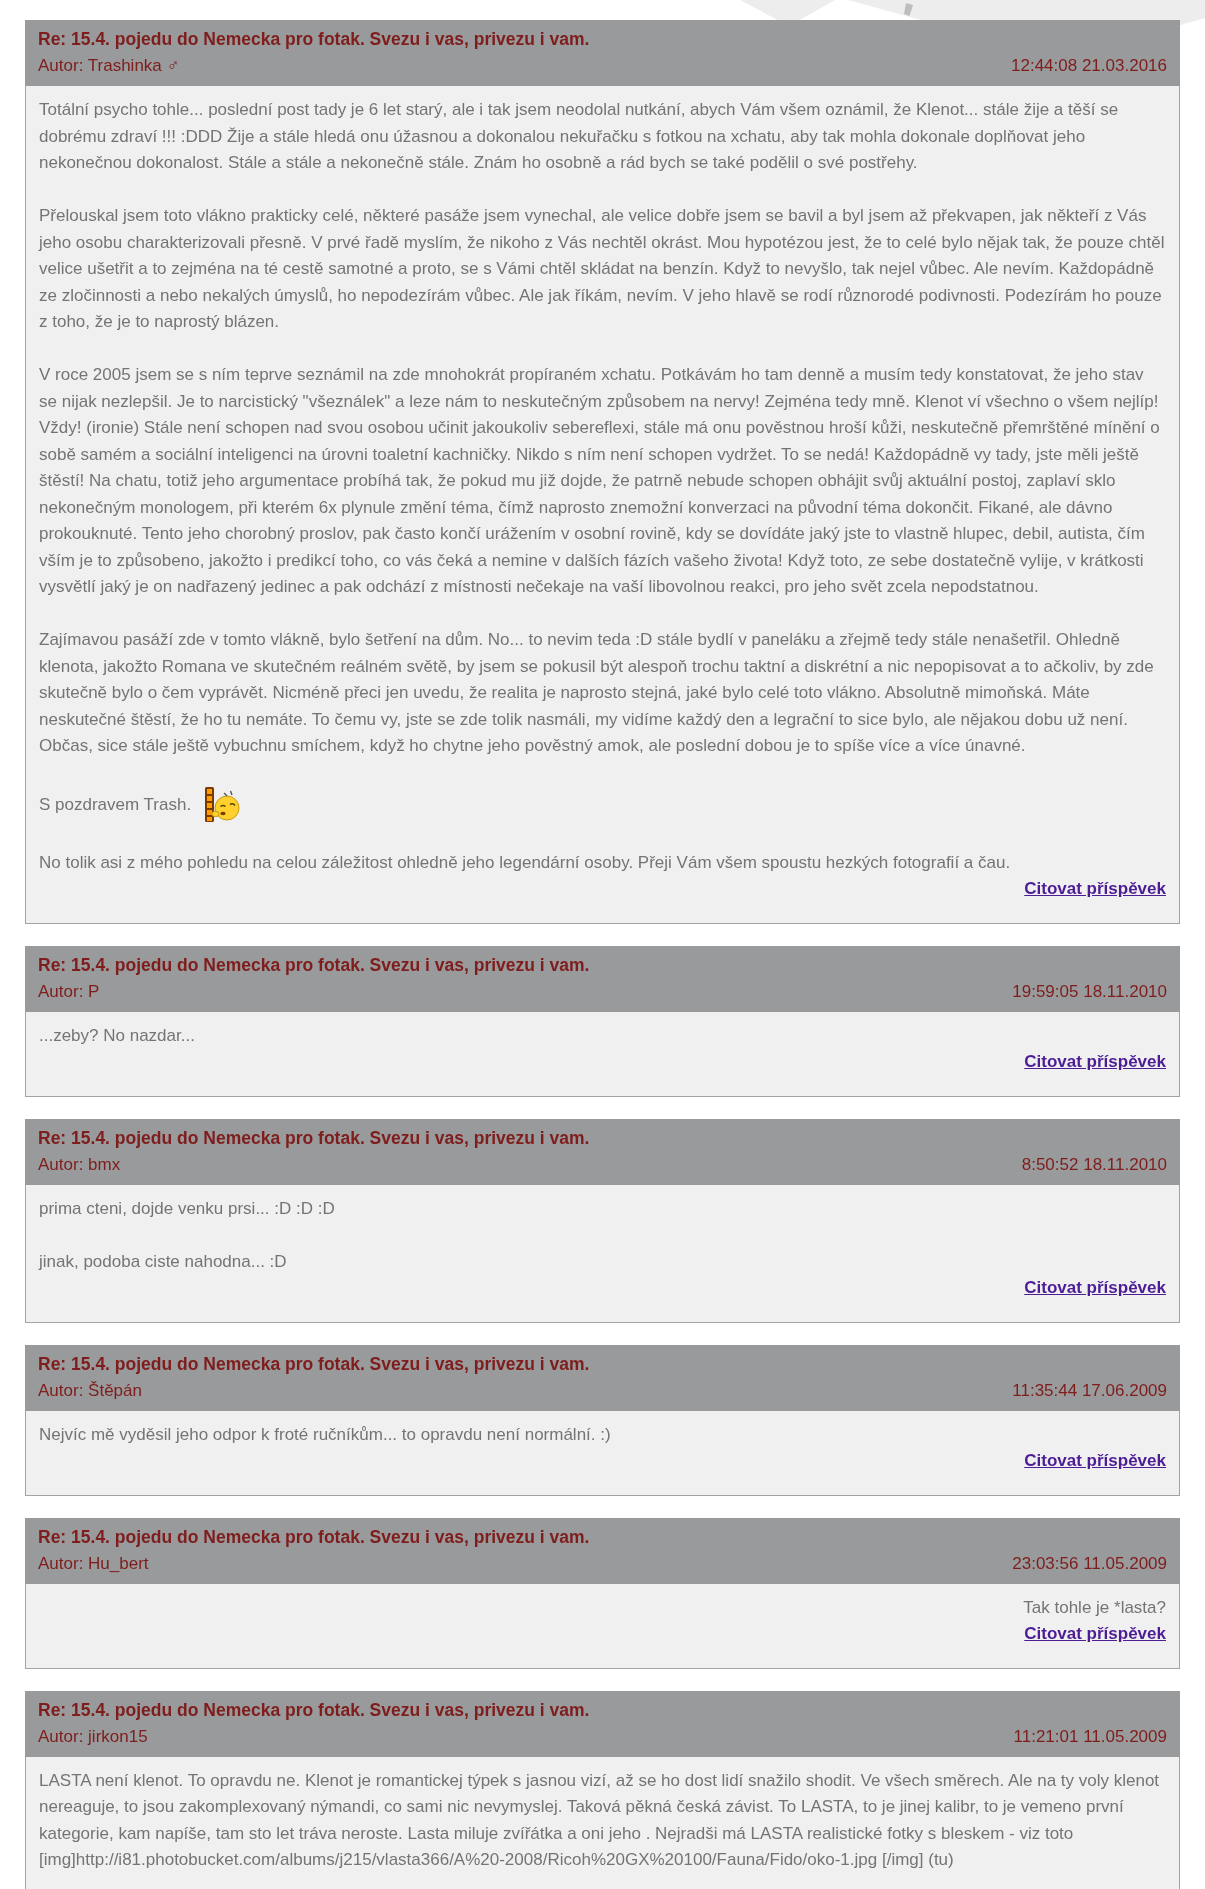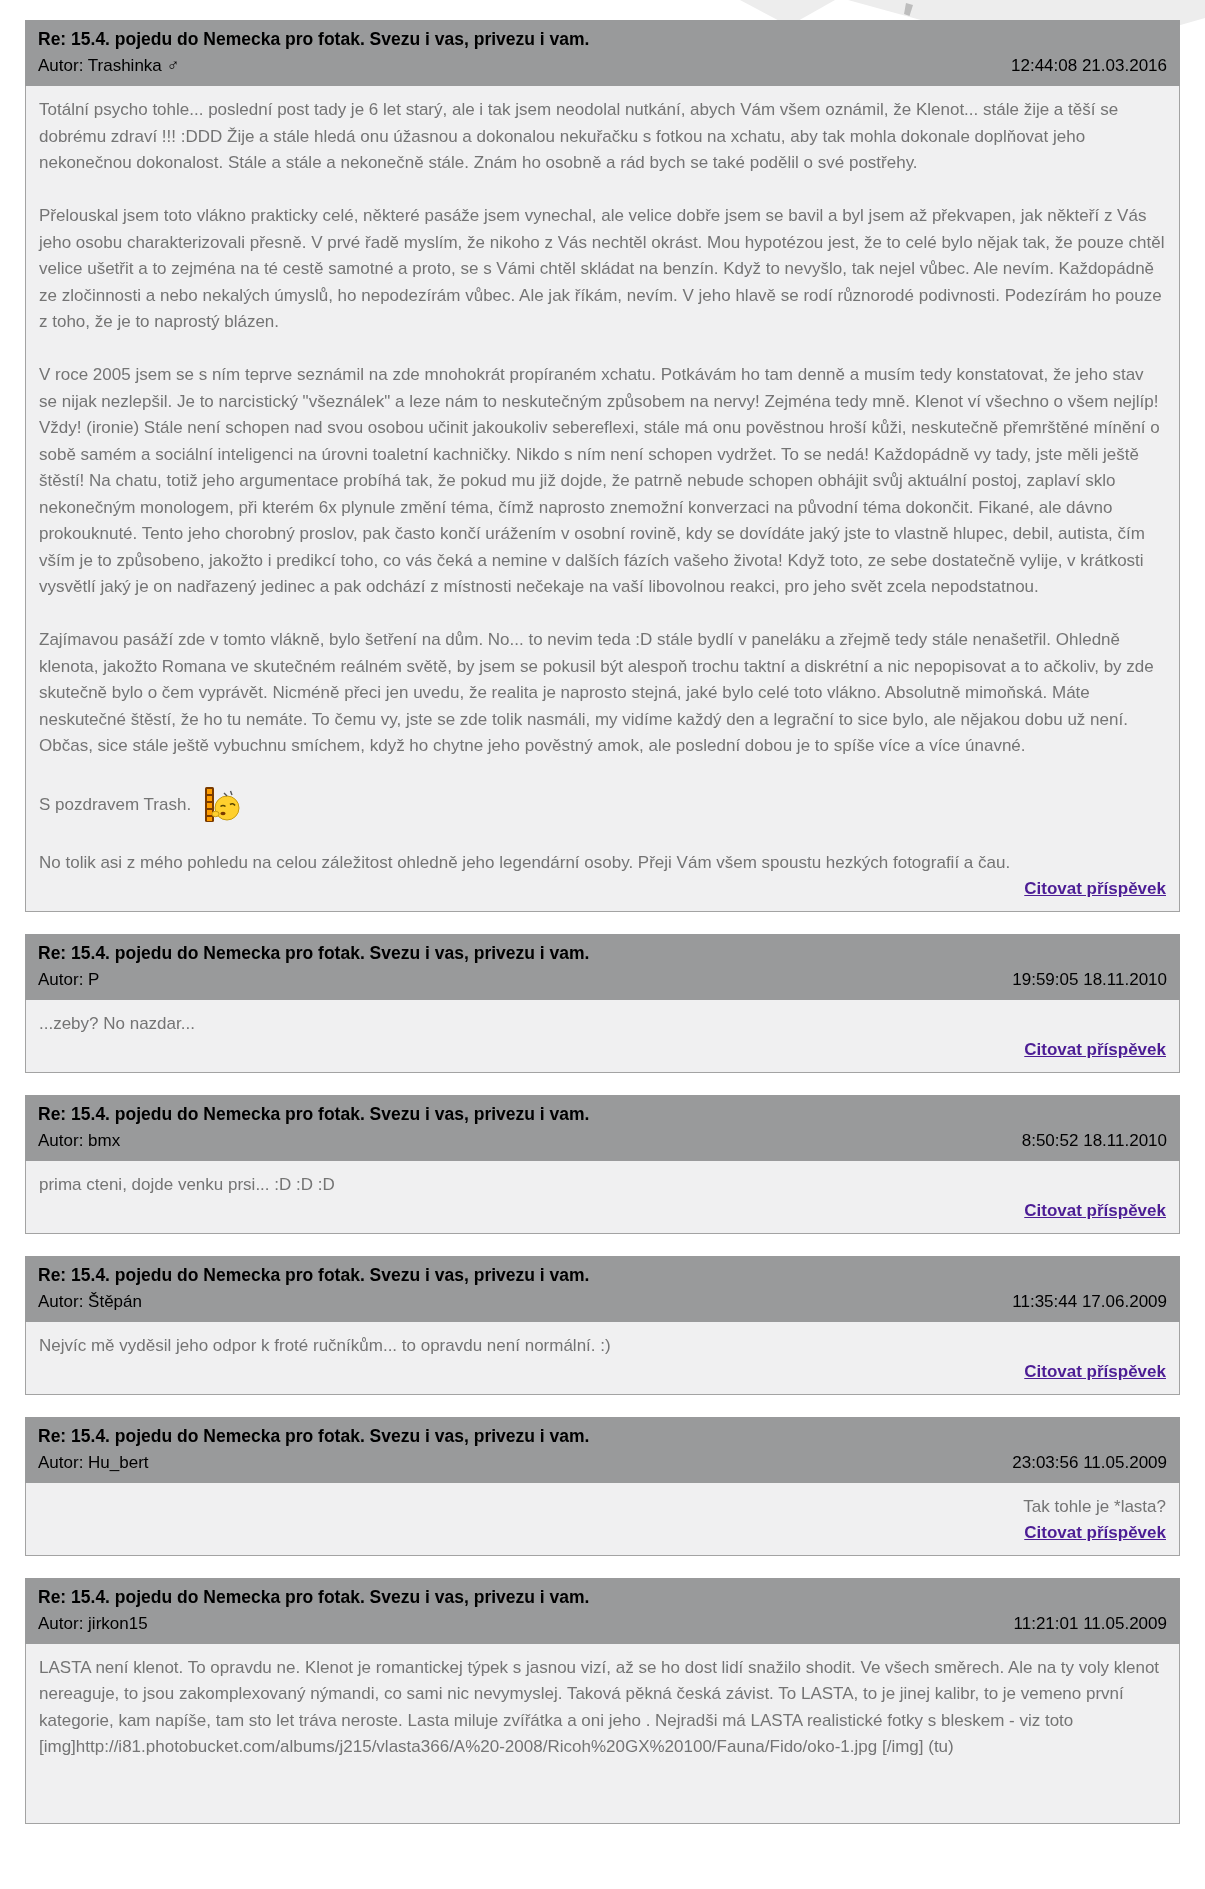--- a/index.html
+++ b/index.html
@@ -8,32 +8,32 @@
     background:#ffffff;
     font-family:"Liberation Sans", sans-serif;
   }
   .watermark { position:absolute; top:0; right:0; z-index:0; }
   .content {
     position:relative; z-index:1;
     padding:20px 25px 0 25px;
   }
   .post { margin-bottom:22px; }
   .post-header {
-    background:#999a9b; color:#000000;
+    background:#999a9b; color:#7f1d1d;
     padding:8px 13px 9px 13px;
   }
   .post-title { font-size:17.5px; font-weight:bold; line-height:23px; }
   .post-meta {
     display:flex; justify-content:space-between; align-items:baseline;
     font-size:17px; line-height:23px; margin-top:3px;gap:30px;
   }
   .post-body {
     background:#f0f0f1;
     border:1px solid #a3a3a3; border-top:none;
-    padding:11px 13px 8px 13px;
+    padding:11px 13px 20px 13px;
     color:#747474; font-size:17px; line-height:26.5px;
   }
   .post-body p { margin:0 0 26.5px 0; }
   .post-body p:last-of-type { margin-bottom:0; }
   .line { margin:0;text-align:right; }
   .quote-row { text-align:right; margin:0; }
   .quote-link {
     color:#4c1d95; font-weight:bold; text-decoration:underline;
     font-size:17px; cursor:pointer;
   }
@@ -100,20 +100,21 @@
   <section class="post">
     <header class="post-header">
       <div class="post-title">Re: 15.4. pojedu do Nemecka pro fotak. Svezu i vas, privezu i vam.</div>
       <div class="post-meta">
         <span class="post-author"><span>Autor:</span> <span>bmx</span></span>
         <span class="post-timestamp">8:50:52 18.11.2010</span>
       </div>
     </header>
     <div class="post-body">
       <p>prima cteni, dojde venku prsi... :D :D :D</p>
+      <p>jinak, podoba ciste nahodna... :D</p>
       <div class="quote-row"><a class="quote-link" href="#">Citovat příspěvek</a></div>
     </div>
   </section>
 
   <section class="post">
     <header class="post-header">
       <div class="post-title">Re: 15.4. pojedu do Nemecka pro fotak. Svezu i vas, privezu i vam.</div>
       <div class="post-meta">
         <span class="post-author"><span>Autor:</span> <span>Štěpán</span></span>
         <span class="post-timestamp">11:35:44 17.06.2009</span>

